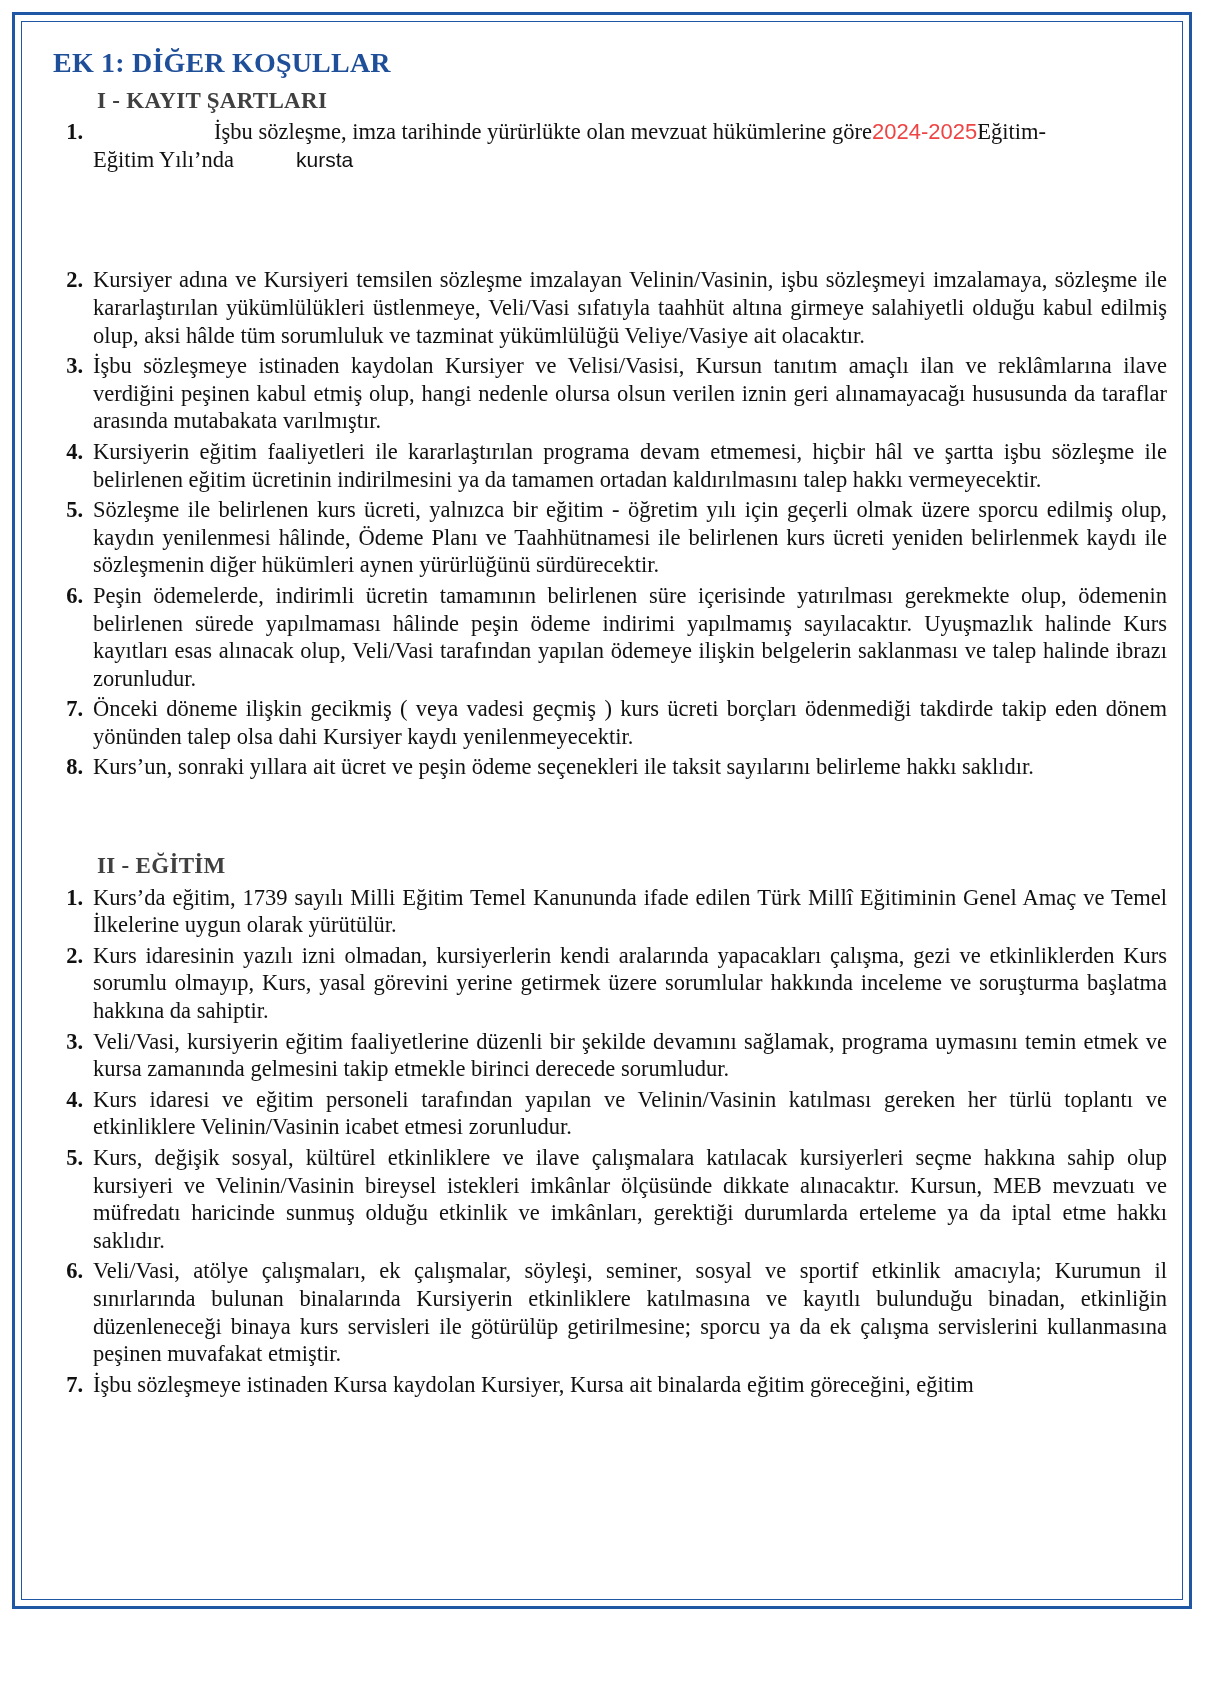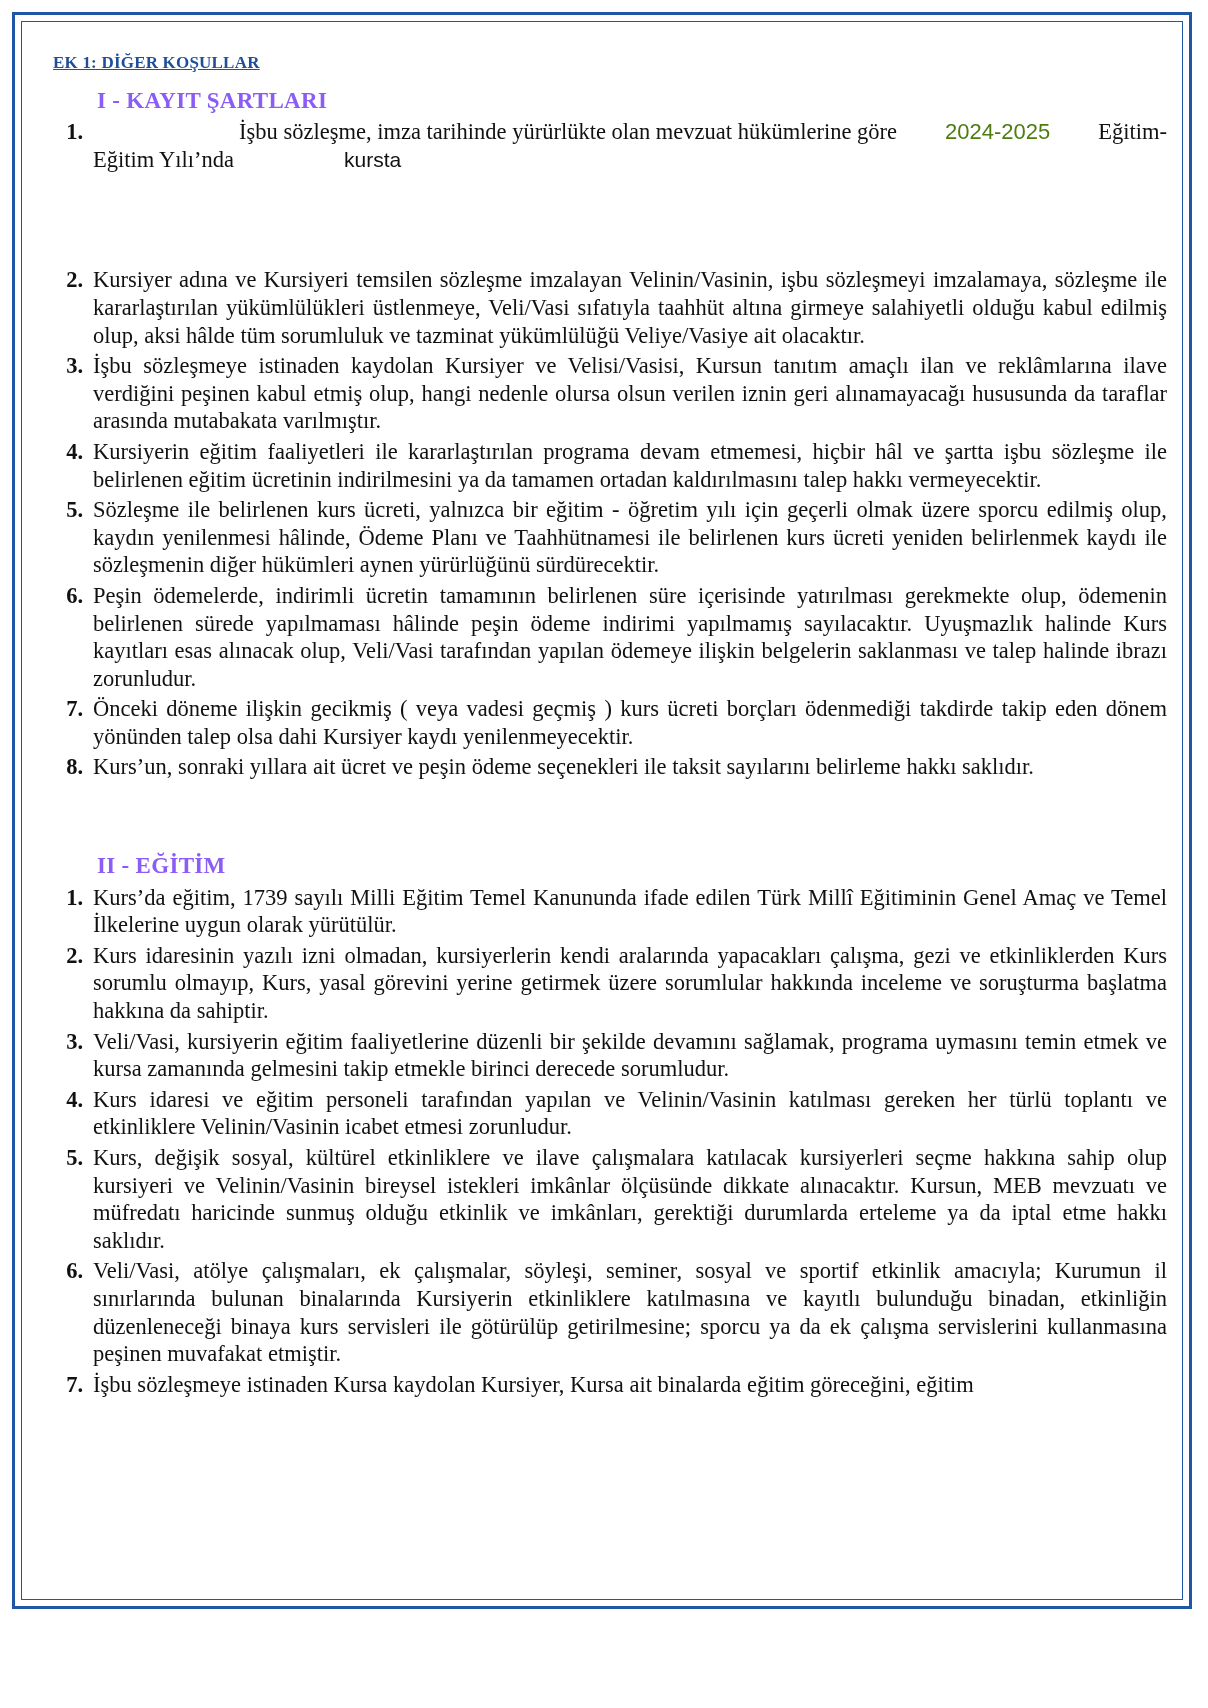--- a/index.html
+++ b/index.html
@@ -11,35 +11,34 @@
   .frame-inner {
     position: absolute; left: 6px; top: 6px; right: 6px; bottom: 6px;
     border: 1px solid #1f57a5;
   }
   .content {
     position: absolute; left: 24px; top: 24px; width: 1136px;
     font-family: "Liberation Serif", "DejaVu Serif", serif;
     color: #111; font-size: 22.5px; line-height: 27.6px;
   }
   .doc-title {
-    color: #1f4f99; font-weight: bold; font-size: 17px; margin: 10px 0 0 14px;
+    color: #1f4f99; font-weight: bold; font-size: 28px; margin: 10px 0 0 14px;
     letter-spacing: 0.2px;
-    text-decoration: underline;
   }
   .section-title {
-    color: #8b5cf6; font-weight: bold; font-size: 23px; margin: 10px 0 4px 58px;
+    color: #404040; font-weight: bold; font-size: 23px; margin: 10px 0 4px 58px;
     letter-spacing: 0.3px;
   }
   ol.items { list-style: none; margin: 0; padding: 0; }
   .item { display: flex; margin-bottom: 3px; }
   .num { width: 54px; flex: none; font-weight: bold; text-align: right; padding-right: 10px; box-sizing: border-box; }
   .text { flex: 1; text-align: justify; padding-right: 8px; }
   .fill { font-family: "Liberation Sans", "DejaVu Sans", sans-serif; font-size: 21px; }
-  .fill-year { font-family: "Liberation Sans", "DejaVu Sans", sans-serif; font-size: 22px; color:#4d7c0f; }
-  .line1 { display: flex; justify-content: flex-end; gap: 48px; }
+  .fill-year { font-family: "Liberation Sans", "DejaVu Sans", sans-serif; font-size: 22px; color:#ef4444; }
+  .line1 { display: flex; justify-content: center; }
   .blank-area { height: 90px; }
   .gap { height: 58px; }
 </style>
 </head>
 <body>
 
 <div class="frame">
   <div class="frame-inner"></div>
   <div class="content">
 

